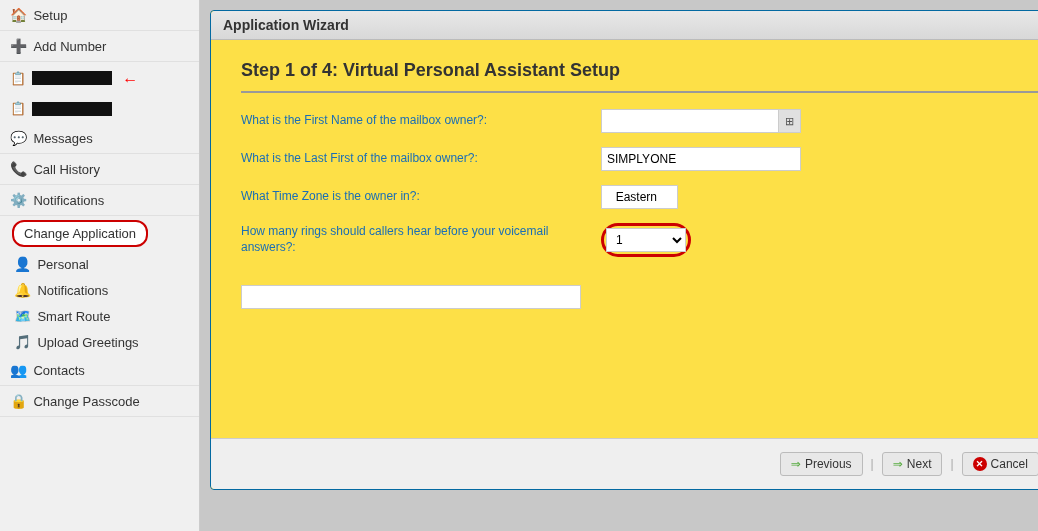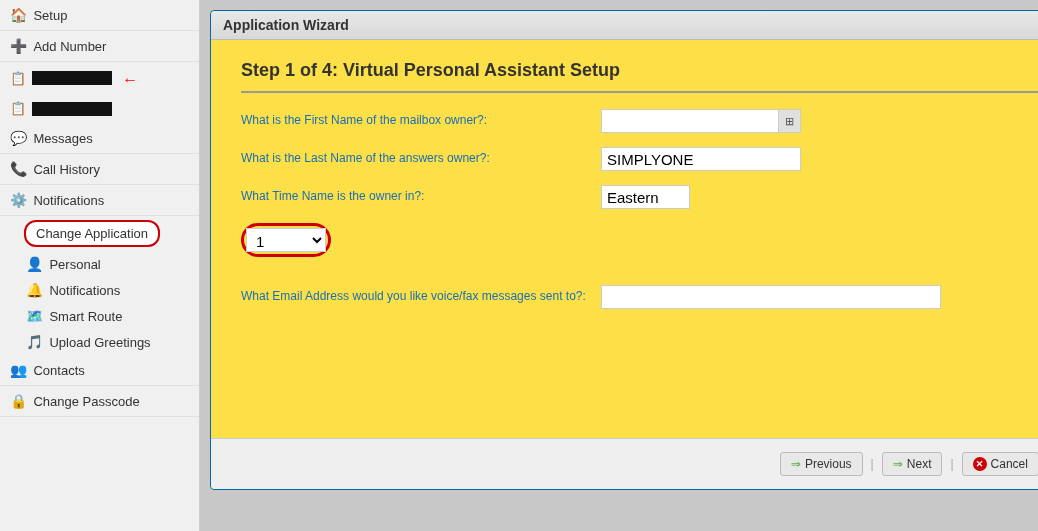--- a/index.html
+++ b/index.html
@@ -42,21 +42,20 @@
       display: inline-block;
     }
     .sidebar-arrow {
       color: red;
       font-size: 16px;
       margin-left: 4px;
     }
     .sidebar-sub {
       padding-left: 6px;
       font-size: 13px;
-      margin-left: 12px;
     }
     .sidebar-sub .sidebar-item {
       border-bottom: none;
       padding: 5px 8px;
       font-size: 13px;
     }
     .highlighted-item {
       background: #fff;
       border: 2px solid #cc0000;
       border-radius: 12px;
@@ -146,21 +145,21 @@
     }
     .form-control {
       flex: 1;
       max-width: 200px;
     }
     input[type="text"], select {
       width: 100%;
       padding: 3px 5px;
       border: 1px solid #ccc;
       background: #fff;
-      font-size: 15px;
+      font-size: 12px;
       height: 24px;
     }
     .input-with-icon {
       display: flex;
       align-items: center;
       border: 1px solid #ccc;
       background: #fff;
       height: 24px;
     }
     .input-with-icon input {
@@ -186,20 +185,21 @@
     .select-wrapper {
       position: relative;
       display: inline-block;
     }
     .select-wrapper select {
       width: 100%;
       appearance: none;
       -webkit-appearance: none;
       padding-right: 20px;
       cursor: pointer;
+      text-align: right;
     }
     .ring-select-wrapper {
       position: relative;
       display: inline-block;
       border: 3px solid #cc0000;
       border-radius: 20px;
       padding: 2px;
     }
     .ring-select-wrapper select {
       width: 80px;
@@ -355,60 +355,60 @@
         <a class="form-label">What is the First Name of the mailbox owner?:</a>
         <div class="form-control">
           <div class="input-with-icon">
             <input type="text" value="" style="">
             <div class="grid-icon">⊞</div>
           </div>
         </div>
       </div>
 
       <div class="form-row">
-        <a class="form-label">What is the Last Name of the answers owner?:</a>
+        <a class="form-label">What is the Last First of the mailbox owner?:</a>
         <div class="form-control">
           <input type="text" value="SIMPLYONE" style="">
         </div>
       </div>
 
       <div class="form-row">
-        <a class="form-label">What Time Name is the owner in?:</a>
+        <a class="form-label">What Time Zone is the owner in?:</a>
         <div class="form-control">
           <div class="select-wrapper">
             <select>
               <option>Eastern</option>
               <option>Central</option>
               <option>Mountain</option>
               <option>Pacific</option>
             </select>
           </div>
         </div>
       </div>
 
       <div class="form-row">
+        <a class="form-label">How many rings should callers hear before your voicemail answers?:</a>
         <div class="form-control">
           <div class="ring-select-wrapper">
             <select>
               <option>1</option>
               <option>2</option>
               <option>3</option>
               <option>4</option>
               <option>5</option>
               <option>6</option>
             </select>
           </div>
         </div>
       </div>
 
       <div class="form-row">
       </div>
 
       <div class="form-row">
-        <a class="form-label">What Email Address would you like voice/fax messages sent to?:</a>
         <div class="form-control" style="max-width: 340px;">
           <input type="text" class="email-input" value="" style="">
         </div>
       </div>
     </div>
 
     <div class="dialog-footer">
       <button class="btn">
         <span class="arrow-icon">⇒</span>
         <span>Previous</span>

